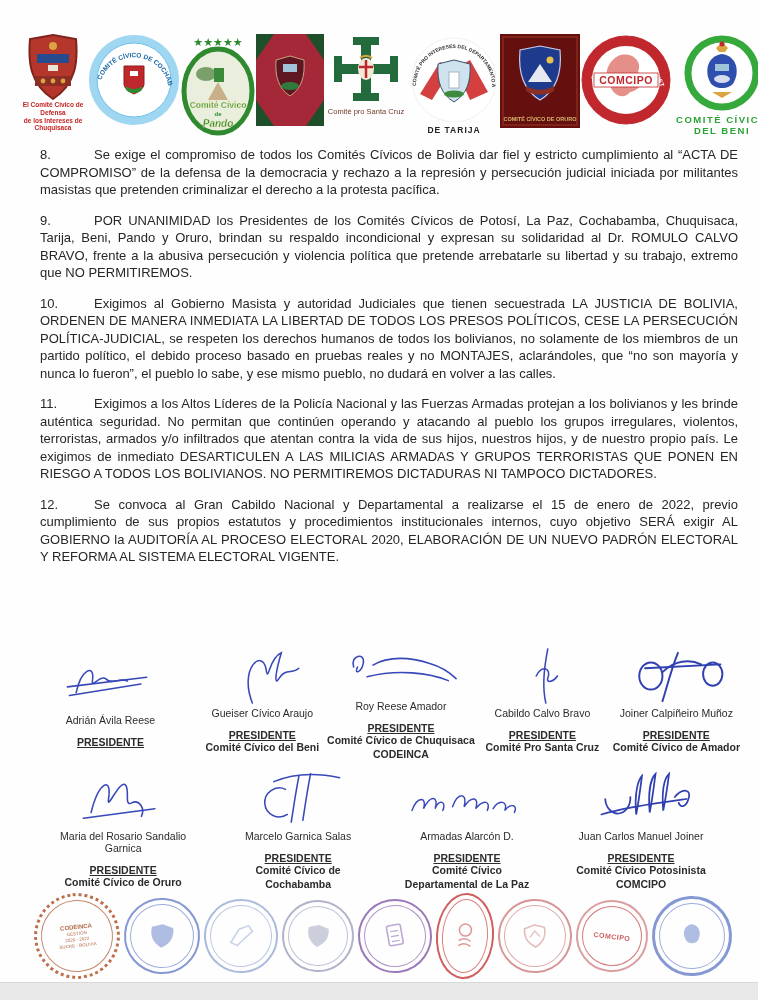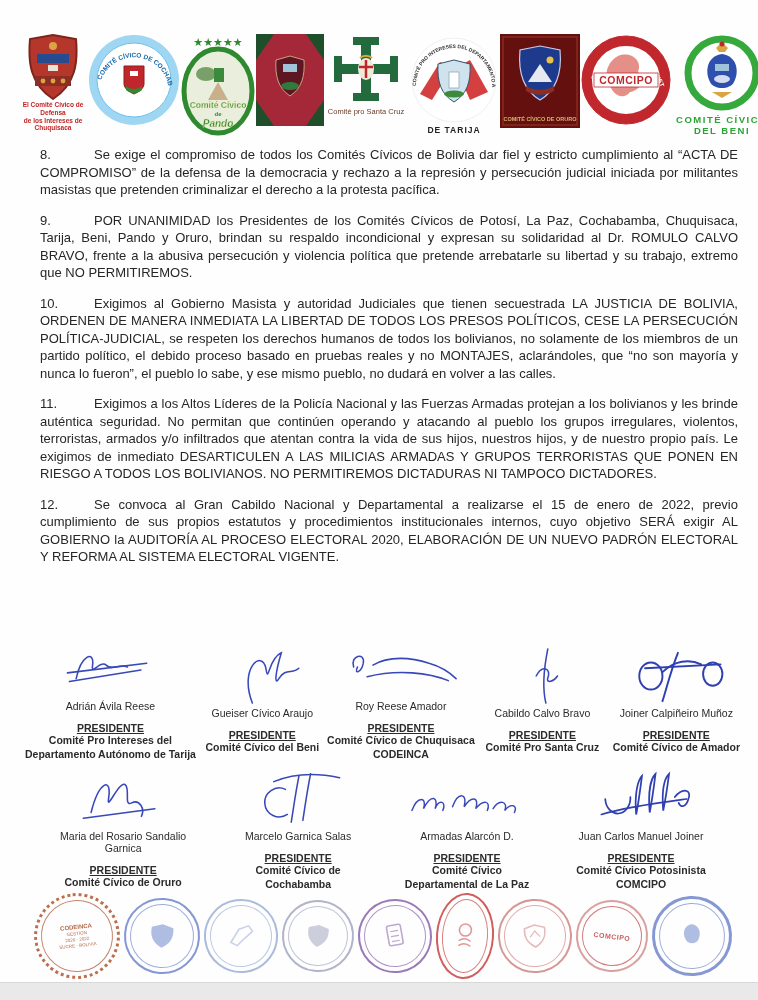--- a/index.html
+++ b/index.html
@@ -206,22 +206,20 @@
     <div class="sig-block" style="width:196px">
       <svg class="sig-scribble" width="120" viewBox="0 0 120 60">
         <g fill="none" stroke="#3848b8" stroke-width="1.6" stroke-linecap="round">
           <path d="M25,40 C30,16 44,10 42,26 C40,38 50,20 56,26 C62,32 70,24 78,28"></path>
           <path d="M16,34 L98,24"></path>
             <path d="M18,43 L92,31"></path>
         </g>
       </svg>
       <div class="sig-name">Adrián Ávila Reese</div>
       <div class="sig-title">PRESIDENTE</div>
-      <div class="sig-org">Comité Pro Intereses del
-Departamento Autónomo de Tarija</div>
     </div>
 
     <div class="sig-block" style="width:126px">
       <svg class="sig-scribble" width="100" viewBox="0 0 100 60">
         <g fill="none" stroke="#3848b8" stroke-width="1.6" stroke-linecap="round">
           <path d="M40,58 C26,22 50,2 54,22 C57,40 56,12 70,6 C64,26 62,42 68,32 C74,22 82,28 88,22"></path>
         </g>
       </svg>
       <div class="sig-name">Gueiser Cívico Araujo</div>
       <div class="sig-title">PRESIDENTE</div>

